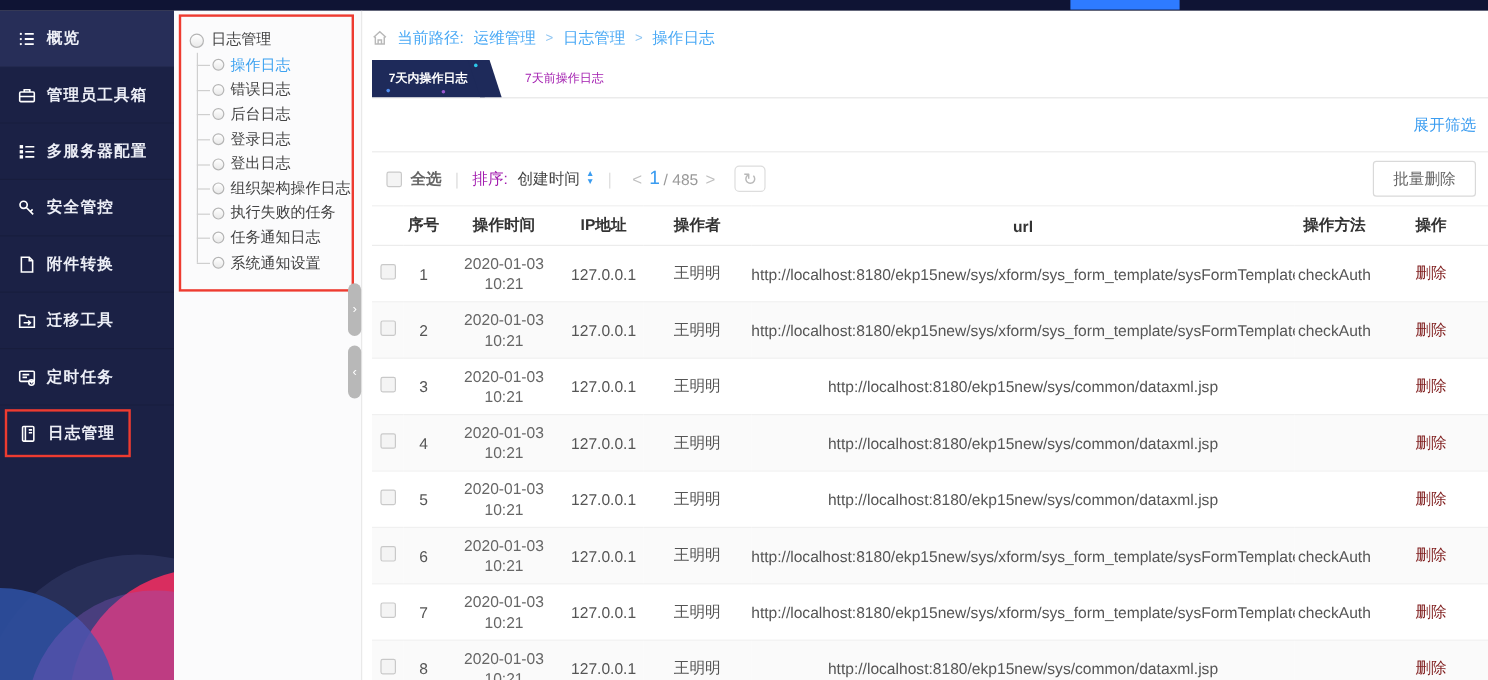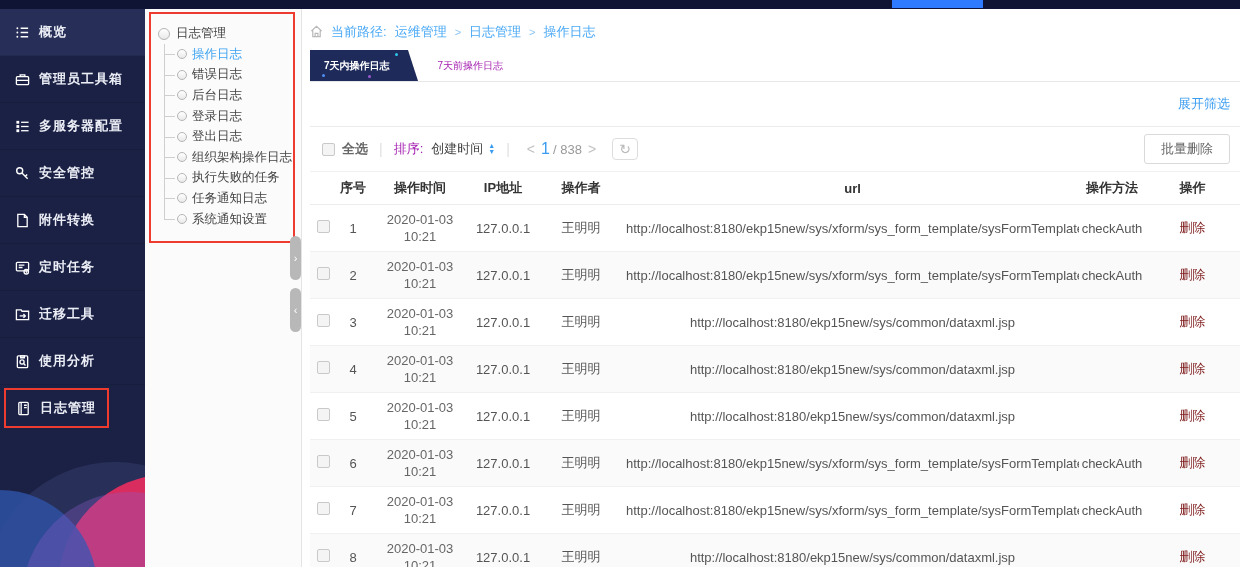--- a/index.html
+++ b/index.html
@@ -162,50 +162,39 @@
               <path d="M3 1.5h7l3 3v10H3z"></path>
               <path d="M10 1.5v3h3"></path>
             </svg>
           </span>
     <span class="s-label">附件转换</span>
   </div>
 
   <div class="side-item">
     <span class="s-icon">
             <svg viewBox="0 0 16 16" fill="none" stroke="#fff" stroke-width="1.4">
+              <path d="M1.5 4.5V3h5l1 1.5h7v9h-13z"></path>
+              <path d="M5 9.5h6M9 7.5l2 2-2 2"></path>
+            </svg>
+          </span>
+    <span class="s-label">迁移工具</span>
+  </div>
+
+  <div class="side-item">
+    <span class="s-icon">
+            <svg viewBox="0 0 16 16" fill="none" stroke="#fff" stroke-width="1.4">
               <rect x="1.5" y="2.5" width="13" height="9" rx="1"></rect>
               <path d="M4 5.5h6M4 8h4"></path>
               <circle cx="12" cy="12.5" r="2.4"></circle>
               <path d="M12 11.4v1.2l.9.6"></path>
             </svg>
           </span>
     <span class="s-label">定时任务</span>
   </div>
 
-  <div class="side-item">
-    <span class="s-icon">
-            <svg viewBox="0 0 16 16" fill="none" stroke="#fff" stroke-width="1.4">
-              <path d="M1.5 4.5V3h5l1 1.5h7v9h-13z"></path>
-              <path d="M5 9.5h6M9 7.5l2 2-2 2"></path>
-            </svg>
-          </span>
-    <span class="s-label">迁移工具</span>
-  </div>
-
-  <div class="side-item">
-    <span class="s-icon">
-            <svg viewBox="0 0 16 16" fill="none" stroke="#fff" stroke-width="1.4">
-              <rect x="2.5" y="2" width="11" height="12.5" rx="1"></rect>
-              <path d="M6 2h4v2H6z"></path>
-              <circle cx="7.5" cy="8.5" r="2.2"></circle>
-              <path d="M9.2 10.2l2 2"></path>
-            </svg>
-          </span>
-    <span class="s-label">使用分析</span>
-  </div>
 
   <div class="side-item boxed">
     <span class="s-icon">
             <svg viewBox="0 0 16 16" fill="none" stroke="#fff" stroke-width="1.4">
               <rect x="3" y="1.5" width="10" height="13" rx="1"></rect>
               <path d="M5.5 1.5v13M8.5 4.5h3M8.5 7h3"></path>
             </svg>
           </span>
     <span class="s-label">日志管理</span>
   </div>
@@ -309,21 +298,21 @@
       <span class="tb-div">|</span>
       <span class="sort-label">排序:</span>
       <span class="sort-value">创建时间</span>
       <span class="sort-arrows">
           <span>▲</span>
           <span>▼</span>
         </span>
       <span class="tb-div">|</span>
       <span class="pg-btn">&lt;</span>
       <span class="pg-cur">1</span>
-      <span class="pg-total"><span>/</span> <span>838</span></span>
+      <span class="pg-total"><span>/</span> <span>485</span></span>
       <span class="pg-btn">&gt;</span>
       <span class="refresh-btn">↻</span>
       <span class="tb-spacer"></span>
       <button class="batch-del">批量删除</button>
     </div>
 
     <table>
       <colgroup>
         <col style="width:26px">
           <col style="width:34px">

